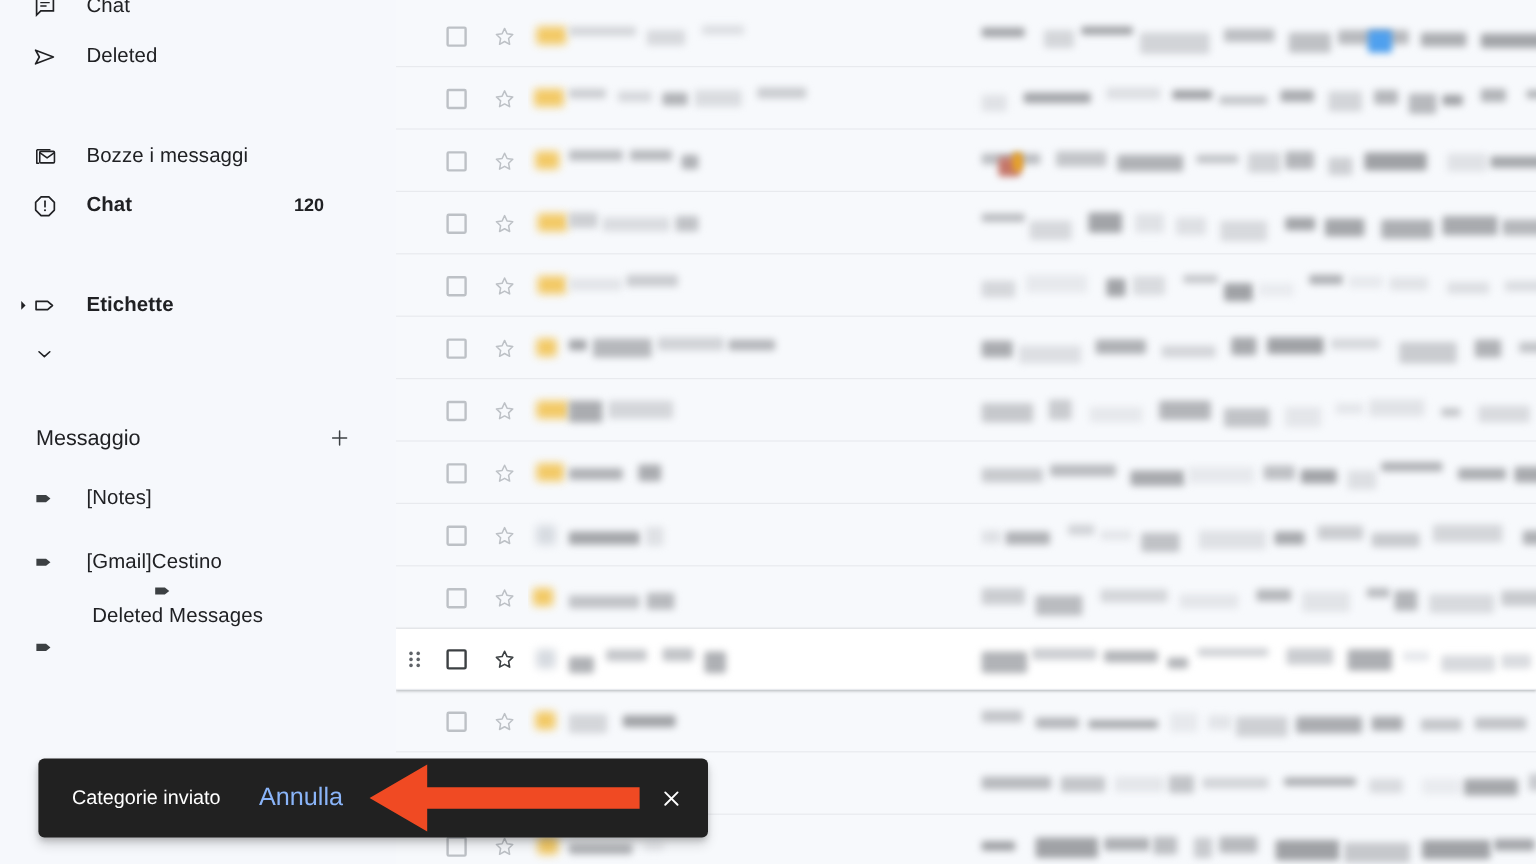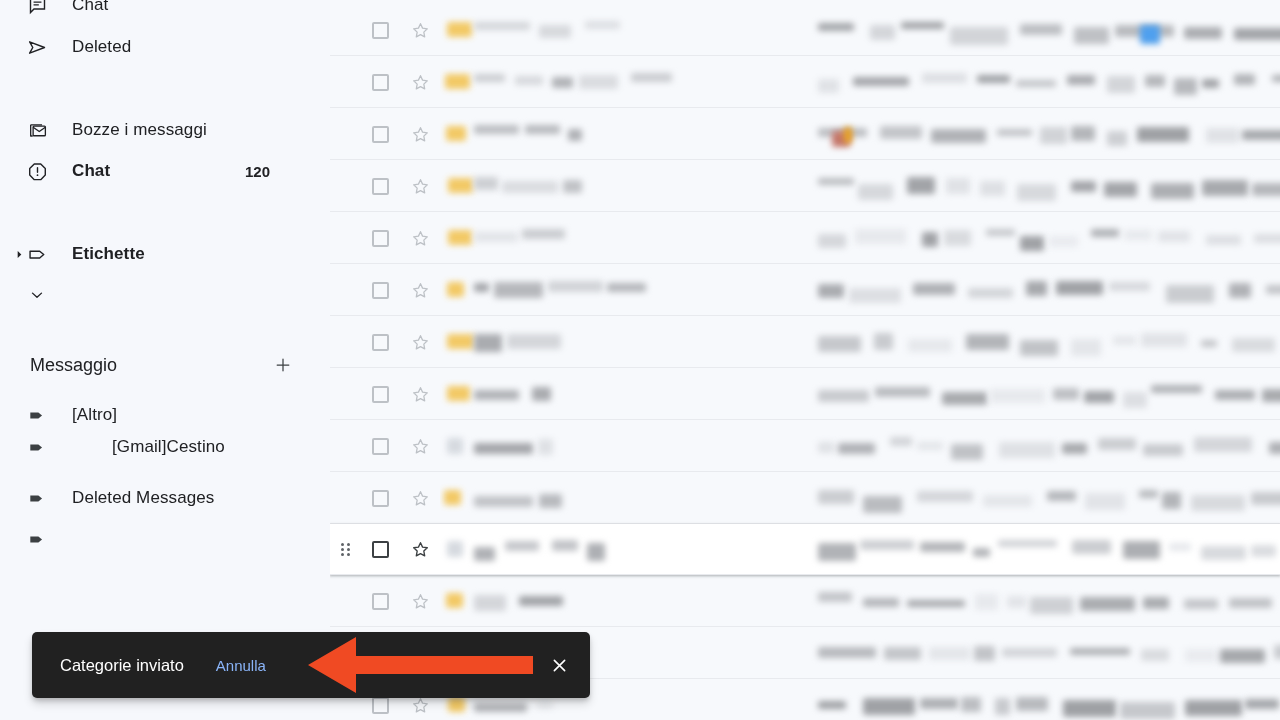--- a/index.html
+++ b/index.html
@@ -91,21 +91,21 @@
   #toast{
     position:absolute;left:32px;top:632px;width:558px;height:66px;
     background:#212121;border-radius:5px;
     box-shadow:0 3px 5px -1px rgba(0,0,0,.2),0 6px 10px 0 rgba(0,0,0,.14);
     display:flex;align-items:center;z-index:20;
   }
   #toast .t-msg{
     color:#FFFFFF;font-size:16.5px;margin-left:28px;white-space:nowrap;
   }
   #toast .t-undo{
-    color:#8AB4F8;font-size:15px;margin-left:32px;white-space:nowrap;cursor:pointer;
+    color:#8AB4F8;font-size:21px;margin-left:32px;white-space:nowrap;cursor:pointer;
   }
   #toast .t-close{
     position:absolute;right:18px;top:50%;transform:translateY(-50%);
     width:26px;height:26px;display:flex;align-items:center;justify-content:center;
     cursor:pointer;color:#FFFFFF;
   }
   
   #arrow{
     position:absolute;left:306px;top:636px;width:228px;height:58px;z-index:30;
     pointer-events:none;
@@ -191,33 +191,33 @@
       </svg>
     </span>
   </div>
 
   <div class="nav-item" style="top:398px;position:absolute;width:296px;">
     <span class="nav-ico tag-ico">
       <svg width="21" height="21" viewBox="0 0 24 24">
           <path d="M3.8 8.6h9.2l4.2 3.4-4.2 3.4H3.8V8.6z" fill="#3C4043"></path>
         </svg>
     </span>
-    <span class="nav-label">[Altro]</span>
-  </div>
-
-  <div class="nav-item" style="top:430px;position:absolute;width:296px;gap:40px;">
+    <span class="nav-label">[Notes]</span>
+  </div>
+
+  <div class="nav-item" style="top:451px;position:absolute;width:296px;">
     <span class="nav-ico tag-ico">
       <svg width="21" height="21" viewBox="0 0 24 24">
           <path d="M3.8 8.6h9.2l4.2 3.4-4.2 3.4H3.8V8.6z" fill="#3C4043"></path>
         </svg>
     </span>
     <span class="nav-label">[Gmail]Cestino</span>
   </div>
 
-  <div class="nav-item" style="top:481px;position:absolute;width:296px;">
+  <div class="nav-item" style="top:481px;position:absolute;width:296px;flex-direction:column;">
     <span class="nav-ico tag-ico">
       <svg width="21" height="21" viewBox="0 0 24 24">
           <path d="M3.8 8.6h9.2l4.2 3.4-4.2 3.4H3.8V8.6z" fill="#3C4043"></path>
         </svg>
     </span>
     <span class="nav-label">Deleted Messages</span>
   </div>
 
   <div class="nav-item" style="top:522px;position:absolute;width:296px;">
     <span class="nav-ico tag-ico">

